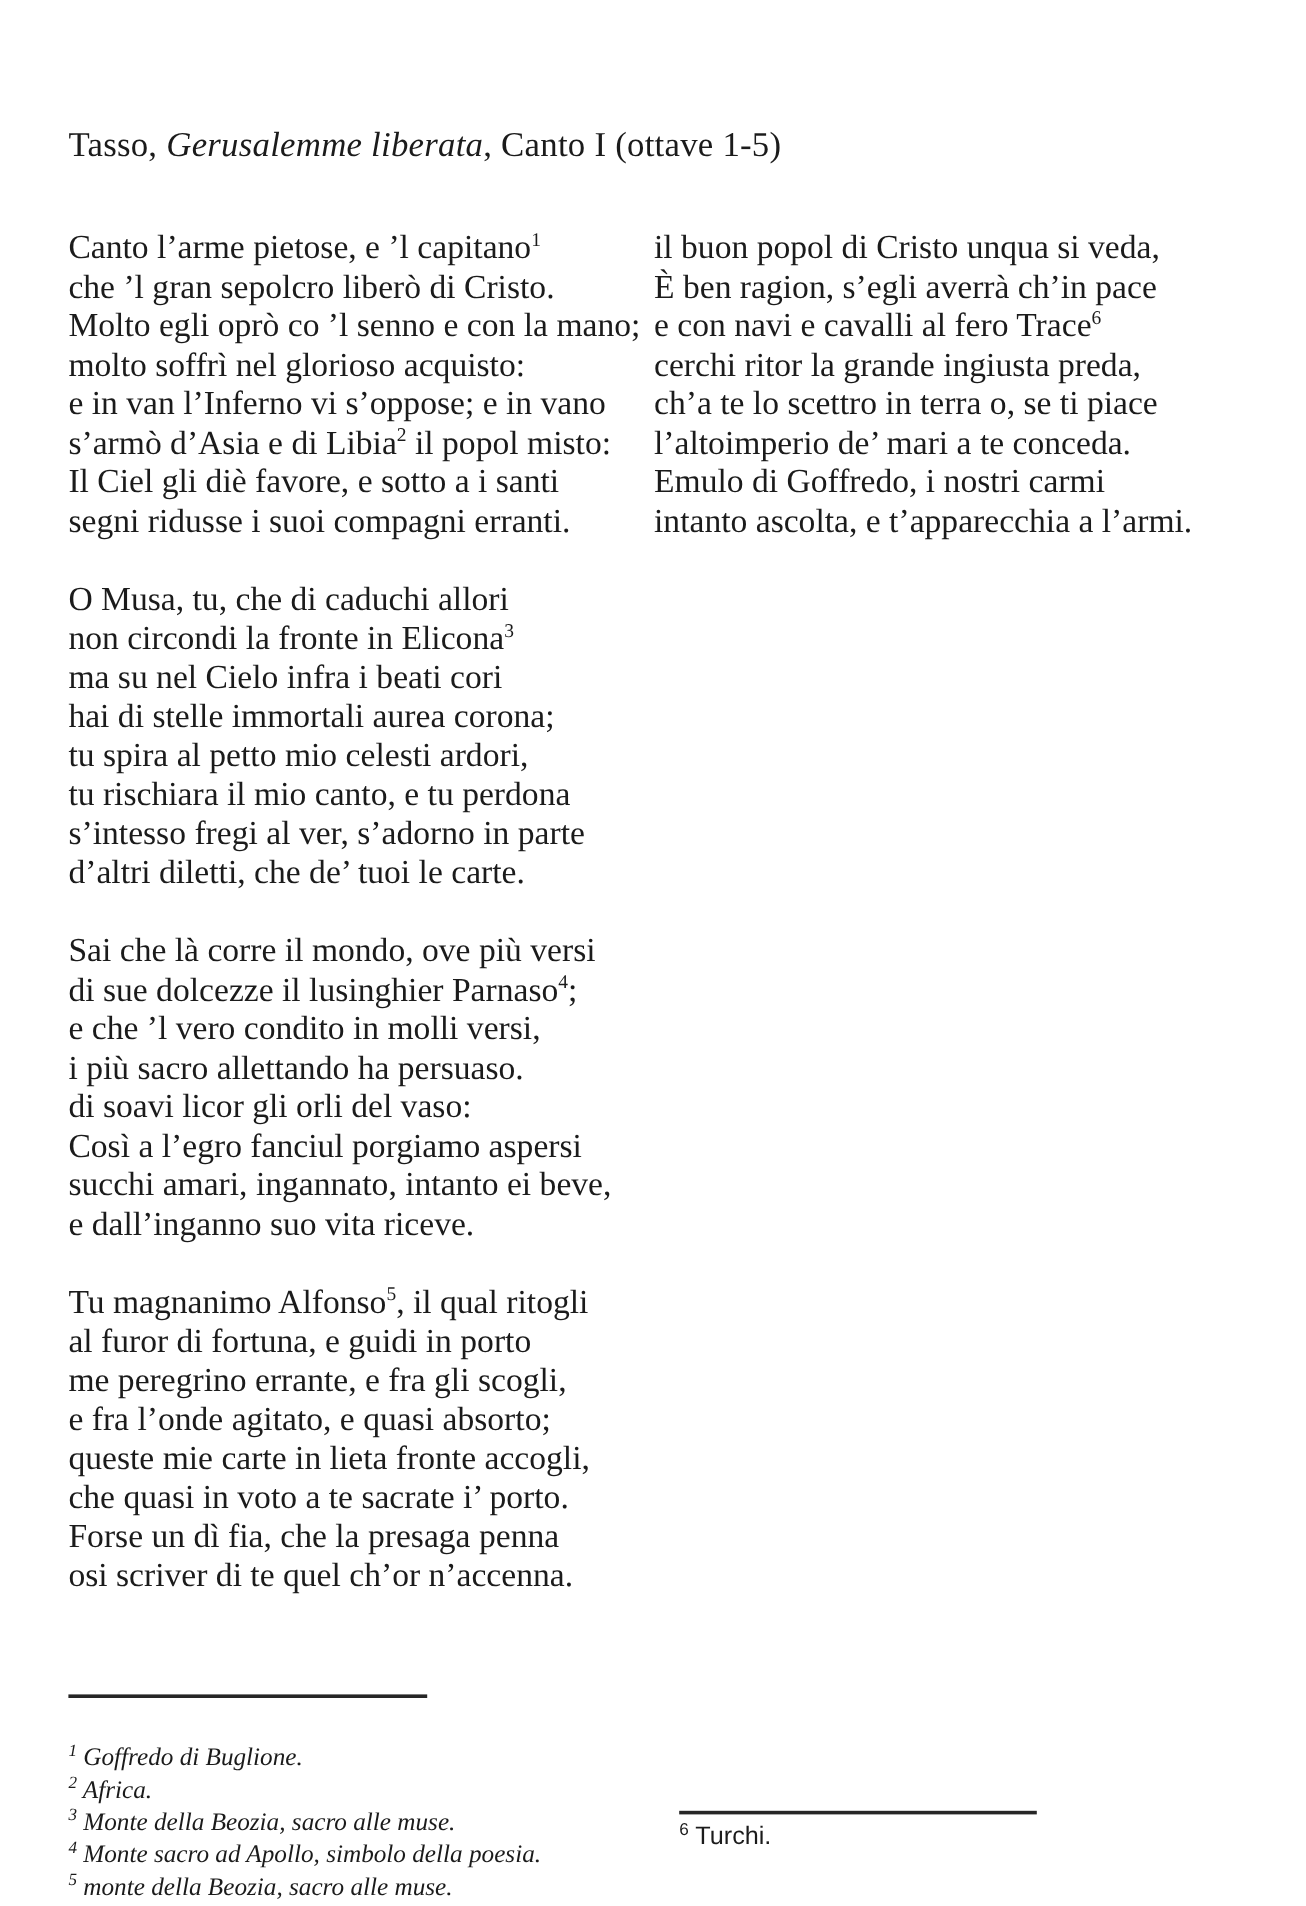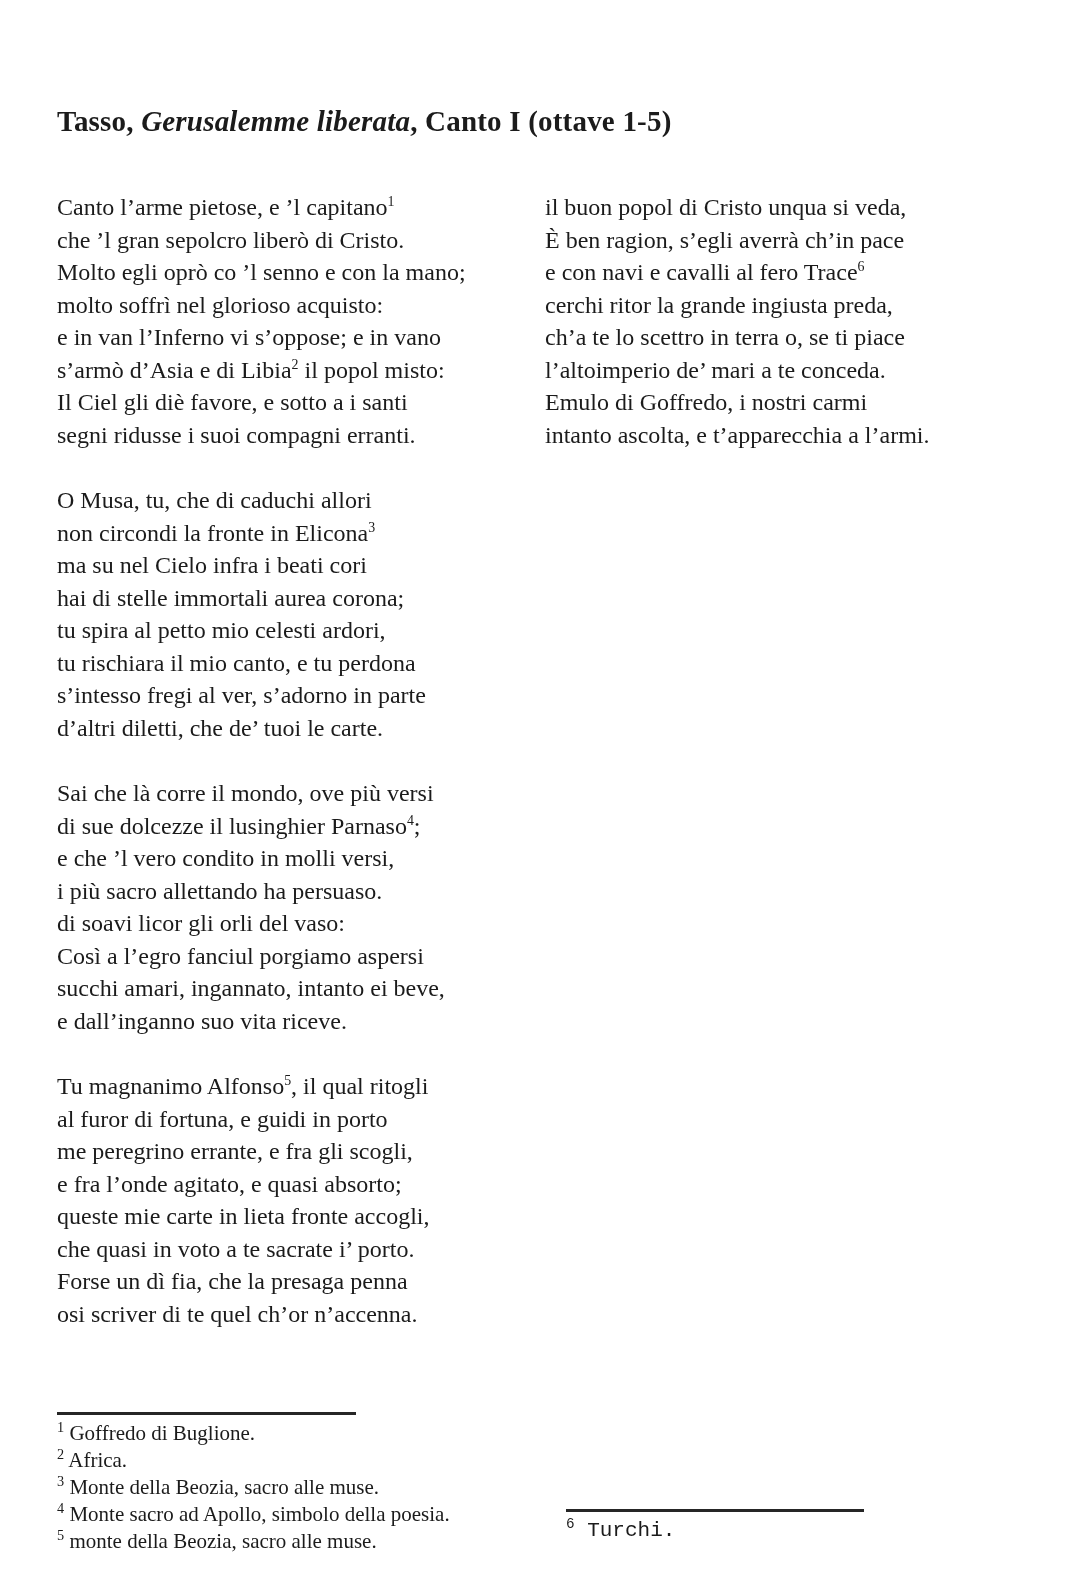--- a/index.html
+++ b/index.html
@@ -14,29 +14,29 @@
     background: #ffffff;
     color: #1b1b1b;
     font-family: "Liberation Serif", serif;
     overflow: hidden;
   }
   #doc-title {
     position: absolute;
     left: 57px;
     top: 86px;
     font-size: 29px;
-    font-weight: bold;
+    font-weight: normal;
     white-space: nowrap;
     letter-spacing: 0.2px;
   }
   #doc-title i { font-style: italic; }
   .poem-col {
     position: absolute;
     top: 191px;
-    font-size: 24px;
+    font-size: 28px;
     line-height: 32.5px;
     white-space: nowrap;
   }
   #col-left  { left: 57px;  width: 500px; }
   #col-right { left: 545px; width: 500px; }
   .stanza { margin: 0 0 33px 0; }
   .line { white-space: nowrap; }
   sup.fn-ref {
     font-size: 0.58em;
     line-height: 0;
@@ -48,22 +48,22 @@
     background: #262626;
   }
   #rule-left  { left: 57px;  top: 1412px; width: 299px; }
   #rule-right { left: 566px; top: 1509px; width: 298px; }
   .fn-block {
     position: absolute;
     font-size: 21px;
     line-height: 27px;
     white-space: nowrap;
   }
-  #fn-left  { left: 57px;  top: 1420px; }
-  #fn-right { left: 566px; top: 1517px; font-family: Liberation Mono, monospace; }
+  #fn-left  { left: 57px;  top: 1451px; font-style: italic; }
+  #fn-right { left: 566px; top: 1517px; font-family: Liberation Sans, sans-serif; }
   .fn-line sup {
     font-size: 0.68em;
     line-height: 0;
     vertical-align: super;
   }
 </style>
 </head>
 <body>
 
 <div id="page">

